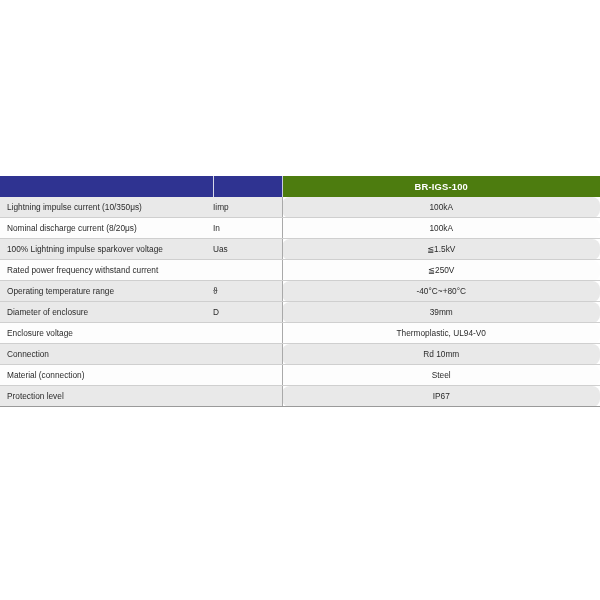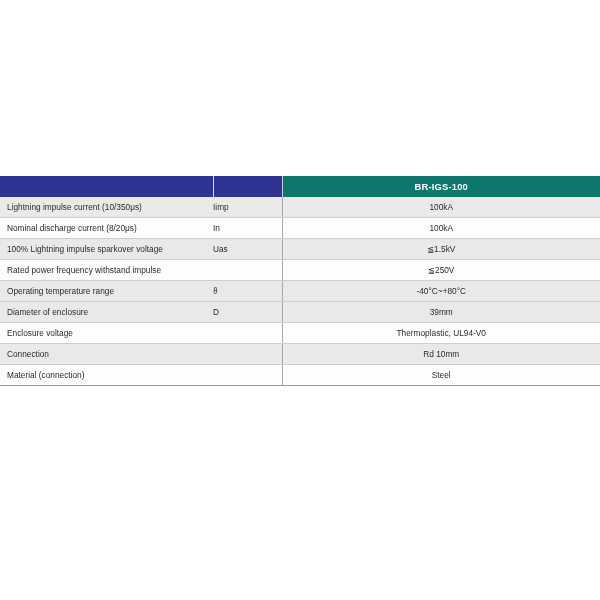--- a/index.html
+++ b/index.html
@@ -81,20 +81,21 @@
   }
   tbody tr.spec-row td.cell-symbol {
     text-align: left;
     padding-left: 0;
     padding-right: 26px;
     border-right: 1px solid #a9a9a9;
   }
   tbody tr.spec-row td.cell-value {
     text-align: center;
     padding-left: 0;
+    border-radius: 8px;
   }
 
   
   tbody tr.spec-row.row-odd  td { background: #e9e9e9; }
   tbody tr.spec-row.row-even td { background: #fdfdfd; }
 
   tbody tr.spec-row:last-child td {
     border-bottom: 1px solid #9a9a9a;
   }
 </style>
@@ -107,41 +108,41 @@
     <table class="spec-table">
       <colgroup>
         <col class="col-label">
         <col class="col-symbol">
         <col class="col-value">
       </colgroup>
       <thead>
         <tr class="header-row">
           <th class="hdr-label" style="background: rgb(47, 51, 145);"></th>
           <th class="hdr-symbol" style="background: rgb(47, 51, 145);"></th>
-          <th class="hdr-value" style="background: #0f766e;">BR-IGS-100</th>
+          <th class="hdr-value" style="background: #4d7c0f;">BR-IGS-100</th>
         </tr>
       </thead>
       <tbody id="spec-table-body">
           <tr class="spec-row row-odd">
             <td class="cell-label">Lightning impulse current (10/350μs)</td>
             <td class="cell-symbol">Iimp</td>
             <td class="cell-value">100kA</td>
           </tr>
           <tr class="spec-row row-even">
             <td class="cell-label">Nominal discharge current (8/20μs)</td>
             <td class="cell-symbol">In</td>
             <td class="cell-value">100kA</td>
           </tr>
           <tr class="spec-row row-odd">
             <td class="cell-label">100% Lightning impulse sparkover voltage</td>
             <td class="cell-symbol">Uas</td>
             <td class="cell-value">≦1.5kV</td>
           </tr>
           <tr class="spec-row row-even">
-            <td class="cell-label">Rated power frequency withstand impulse</td>
+            <td class="cell-label">Rated power frequency withstand current</td>
             <td class="cell-symbol"></td>
             <td class="cell-value">≦250V</td>
           </tr>
           <tr class="spec-row row-odd">
             <td class="cell-label">Operating temperature range</td>
             <td class="cell-symbol">ϑ</td>
             <td class="cell-value">-40°C~+80°C</td>
           </tr>
           <tr class="spec-row row-odd">
             <td class="cell-label">Diameter of enclosure</td>
@@ -156,17 +157,22 @@
           <tr class="spec-row row-odd">
             <td class="cell-label">Connection</td>
             <td class="cell-symbol"></td>
             <td class="cell-value">Rd 10mm</td>
           </tr>
           <tr class="spec-row row-even">
             <td class="cell-label">Material (connection)</td>
             <td class="cell-symbol"></td>
             <td class="cell-value">Steel</td>
           </tr>
+          <tr class="spec-row row-odd">
+            <td class="cell-label">Protection level</td>
+            <td class="cell-symbol"></td>
+            <td class="cell-value">IP67</td>
+          </tr>
         </tbody>
     </table>
   </div>
 
 </div>
 
 </body></html>

